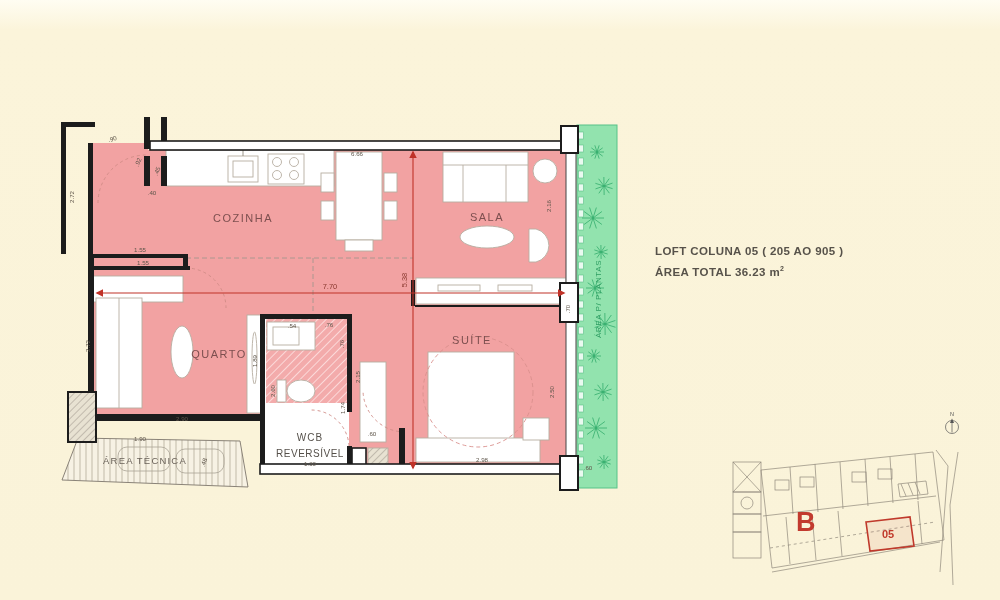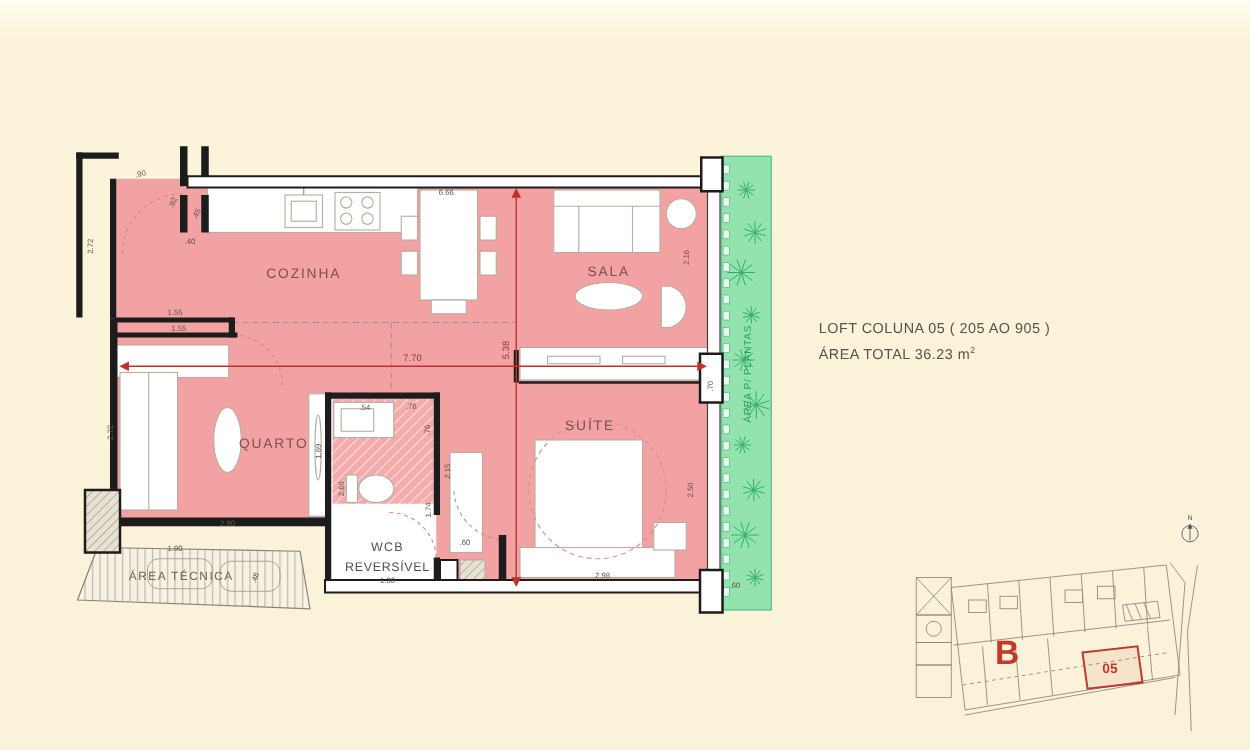--- a/index.html
+++ b/index.html
@@ -3,22 +3,22 @@
 <meta charset="utf-8">
 <style>
   html,body{margin:0;padding:0;}
   body{
     width:1000px;height:600px;position:relative;overflow:hidden;
     background:linear-gradient(#fffdf2 0%, #fbf4da 5%, #faf3d9 100%);
     font-family:"Liberation Sans", sans-serif;
   }
   svg{position:absolute;left:0;top:0;}
   .title-block{
-    position:absolute;left:655px;top:255px;width:260px;
-    color:#57524a;font-size:11.5px;letter-spacing:.4px;line-height:17px;
+    position:absolute;left:655px;top:243px;width:260px;
+    color:#57524a;font-size:11.5px;letter-spacing:.4px;line-height:17px;font-weight:bold;
   }
   .title-block sup{font-size:7px;}
   .logo{
     position:absolute;left:796px;top:509px;display:flex;align-items:flex-end;gap:9px;
     color:#c23a2e;font-weight:bold;
   }
   .logo .b{font-size:27px;line-height:1;}
   .logo .name{font-size:44px;line-height:.92;letter-spacing:-1px;}
 </style>
 </head>

